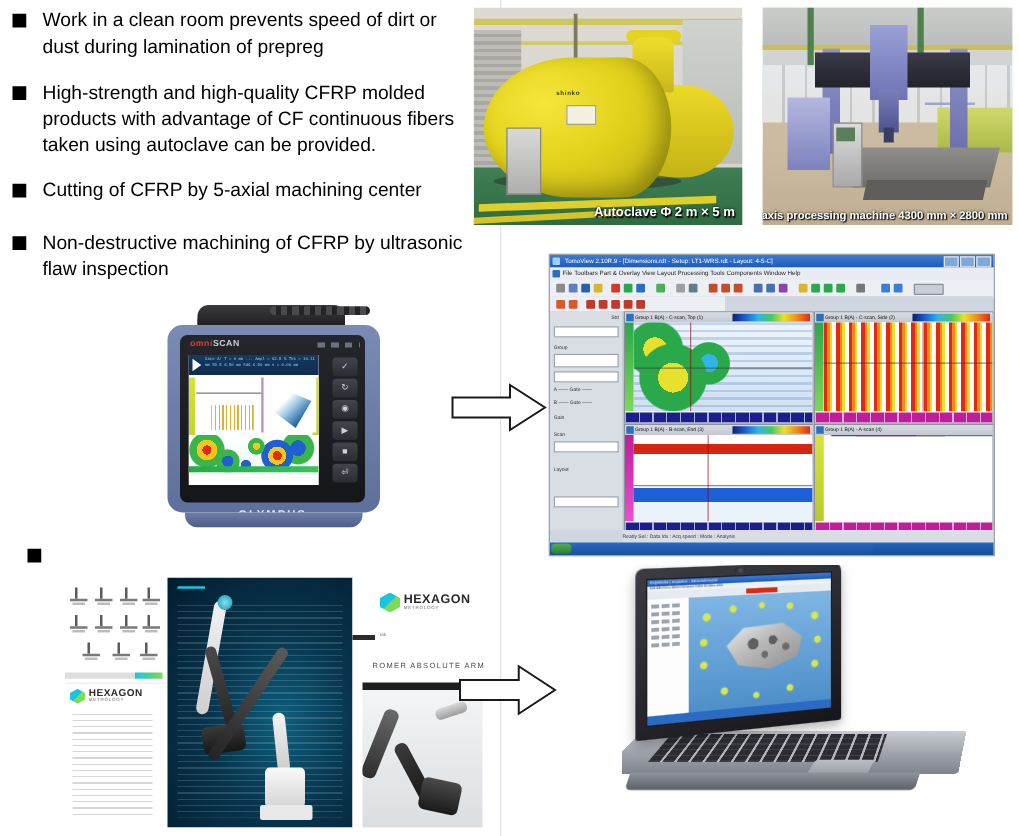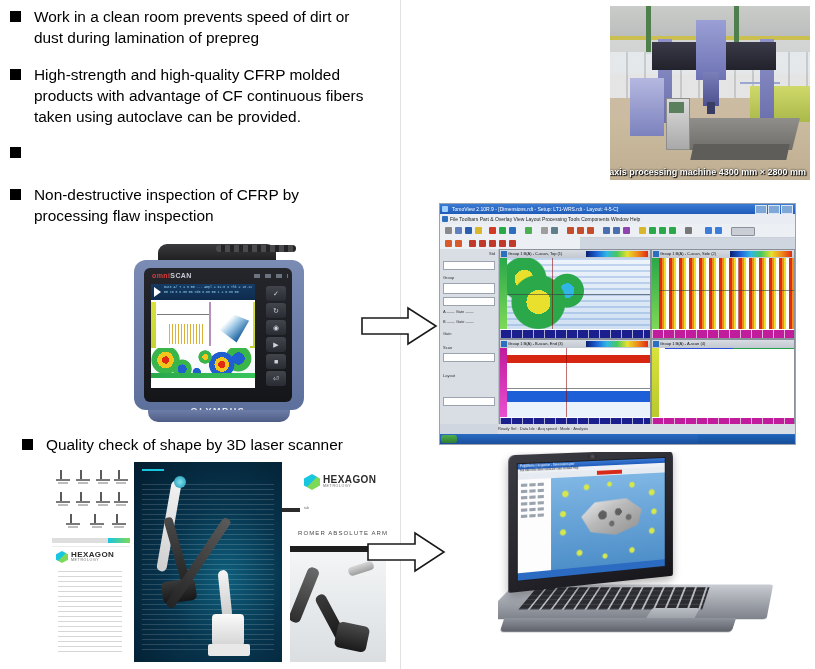--- a/index.html
+++ b/index.html
@@ -733,33 +733,53 @@
       <span class="btext">Work in a clean room prevents speed of dirt or dust during lamination of prepreg</span>
     </div>
 
     <div class="bullet-row" id="b1">
       <span class="sq"></span>
       <span class="btext">High-strength and high-quality CFRP molded products with advantage of CF continuous fibers taken using autoclave can be provided.</span>
     </div>
 
     <div class="bullet-row" id="b2">
       <span class="sq"></span>
+      <span class="btext">Cutting of CFRP by 5-axial machining center</span>
     </div>
 
     <div class="bullet-row" id="b3">
       <span class="sq"></span>
-      <span class="btext">Non-destructive inspection of CFRP by processing flaw inspection</span>
+      <span class="btext">Non-destructive machining of CFRP by ultrasonic flaw inspection</span>
     </div>
 
     <div class="bullet-row" id="b4">
       <span class="sq"></span>
-      <span class="btext">Quality check of shape by 3D laser scanner</span>
     </div>
   </div>
 
+  <div class="ph" id="autoclave">
+    <div class="ac-sky"></div>
+    <div class="ac-beam"></div>
+    <div class="ac-beam2"></div>
+    <div class="ac-wallL"></div>
+    <div class="ac-wallR"></div>
+    <div class="ac-floor"></div>
+    <div class="ac-pipe"></div>
+    <div class="ac-tail"></div>
+    <div class="ac-turret-cap"></div>
+    <div class="ac-turret"></div>
+    <div class="ac-skirt"></div>
+    <div class="ac-body"></div>
+    <div class="ac-logo">shinko</div>
+    <div class="ac-plate"></div>
+    <div class="ac-cab"></div>
+    <div class="ac-yellowbar"></div>
+    <div class="ac-yellowbar2"></div>
+    <div class="caption">Autoclave Φ 2 m × 5 m</div>
+  </div>
 
   <div class="ph" id="fiveaxis">
     <div class="fx-bg"></div>
     <div class="fx-roof"></div>
     <div class="fx-roofbeam"></div>
     <div class="fx-greenpost" style="left:36px"></div>
     <div class="fx-greenpost" style="left:124px"></div>
     <div class="fx-windowrow"></div>
     <div class="fx-floor"></div>
     <div class="fx-greenwall"></div>

